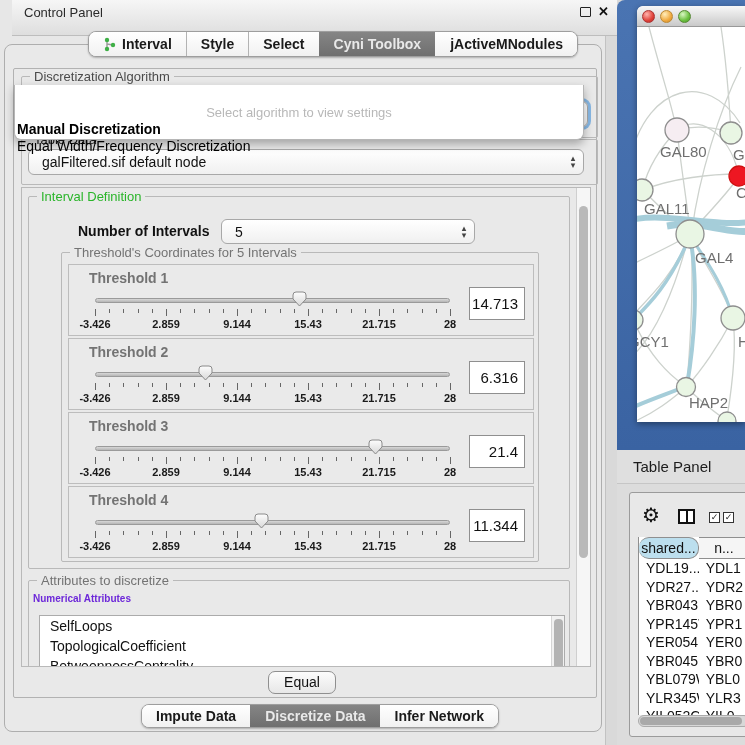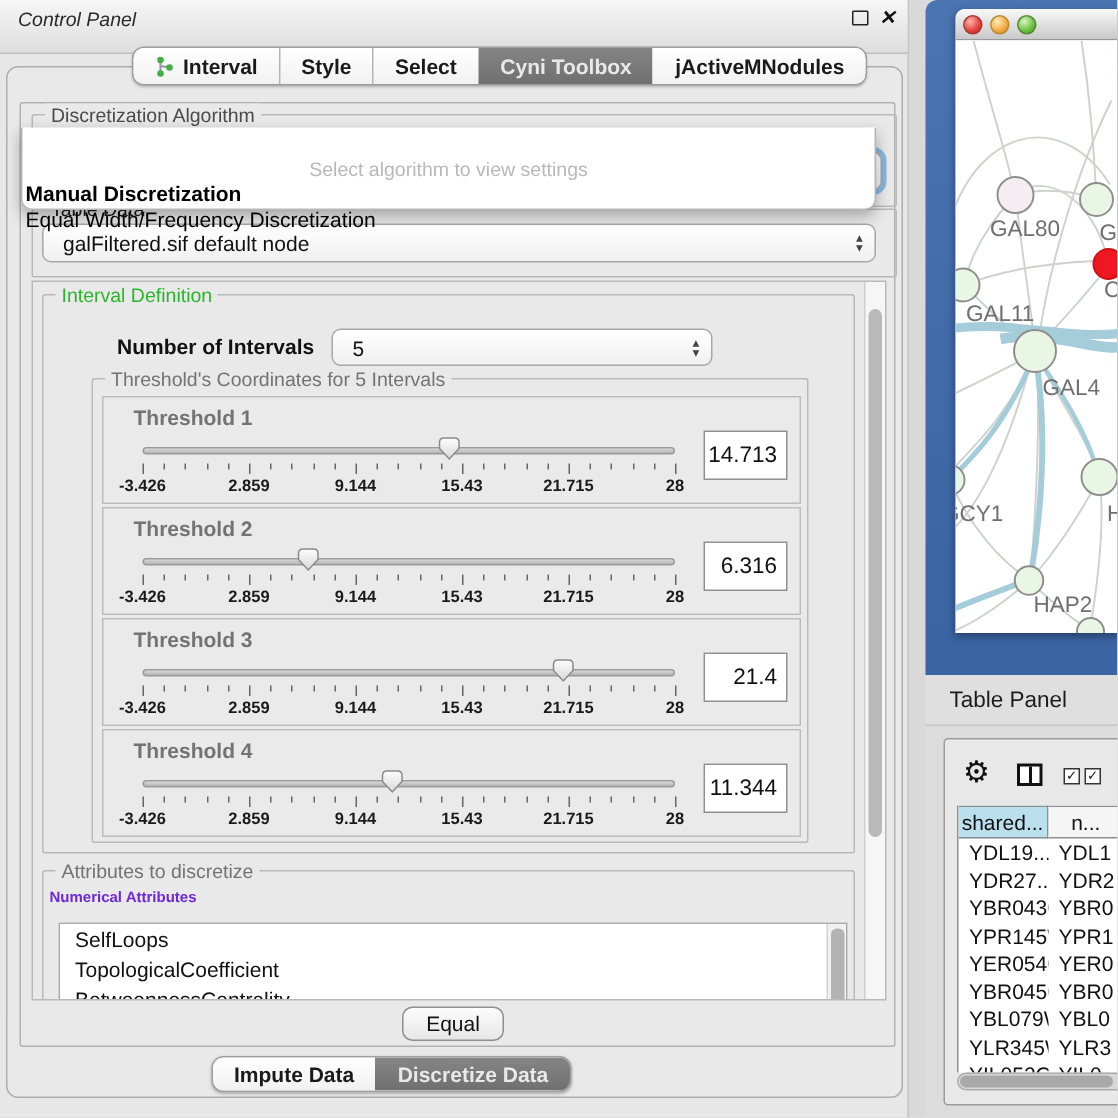--- a/index.html
+++ b/index.html
@@ -2,22 +2,22 @@
 <html><head>
 <meta charset="utf-8">
 <style>
   * { margin:0; padding:0; box-sizing:border-box; }
   html,body { background:#dcdcdc; }
   body { font-family:"Liberation Sans", sans-serif; }
   .screen { position:relative; width:745px; height:745px; overflow:hidden; background:#d9d9d9; }
 
   
   .cp-window { position:absolute; left:0; top:0; width:606px; height:745px; background:#e7e7e7; border-right:1px solid #c2c2c2; }
-  .cp-titlebar { position:absolute; left:0; top:0; width:100%; height:36px;
-    background:linear-gradient(#f6f6f6,#dedede); border-bottom:1px solid #bdbdbd;font-style:italic; }
+  .cp-titlebar { position:absolute; left:12px; top:0; width:100%; height:36px;
+    background:linear-gradient(#f6f6f6,#dedede); border-bottom:1px solid #bdbdbd; }
   .cp-title { position:absolute; left:12px; top:5px; font-size:13px; color:#2a2a2a; }
   .float-icon { position:absolute; right:26px; top:7px; width:11px; height:10px; border:1.5px solid #222; border-radius:1px; }
   .close-icon { position:absolute; right:8px; top:4px; font-size:13px; font-weight:bold; color:#111; }
 
   .outer-panel { position:absolute; left:4px; top:44px; width:598px; height:688px;
     border:1px solid #aeaeae; border-radius:8px; background:#e9e9e9; }
 
   
   .seg-bar { position:absolute; display:flex; height:26px; border:1px solid #9e9e9e; border-radius:8px;
     overflow:hidden; background:#fdfdfd; box-shadow:0 1px 2px rgba(0,0,0,.25); z-index:5; }
@@ -435,20 +435,23 @@
 
       <button class="apply-btn">Equal</button>
     </div>
 
     <div class="seg-bar bottom-tabs" id="bottomTabs">
         <div class="seg">
           <span>Impute Data</span>
         </div>
         <div class="seg sel">
           <span>Discretize Data</span>
+        </div>
+        <div class="seg">
+          <span>Infer Network</span>
         </div>
       </div>
   </div>
 
   <div class="net-frame">
     <div class="net-inner">
       <div class="net-titlebar">
         <span class="light red"></span>
         <span class="light yellow"></span>
         <span class="light green"></span>
@@ -510,21 +513,21 @@
 
   <div class="tp-body">
     <div class="tp-panel">
       <span class="gear">⚙</span>
       <span class="split-icon"></span>
       <span class="cbx" style="left:79px;">✓</span>
       <span class="cbx" style="left:93px;">✓</span>
 
       <div class="data-table" id="dataTable">
           <div class="dt-header">
-            <div class="dt-hcell hl" style="width: 70px;">shared...</div>
+            <div class="dt-hcell hl" style="width: 70px; border-radius: 10px;">shared...</div>
             <div class="dt-hcell plain" style="width: 60px;">n...</div>
           </div>
           <div class="dt-row">
             <div class="dt-cell" style="width: 70px;">YDL19...</div>
             <div class="dt-cell" style="width: 60px;">YDL1</div>
           </div>
           <div class="dt-row">
             <div class="dt-cell" style="width: 70px;">YDR27...</div>
             <div class="dt-cell" style="width: 60px;">YDR2</div>
           </div>

